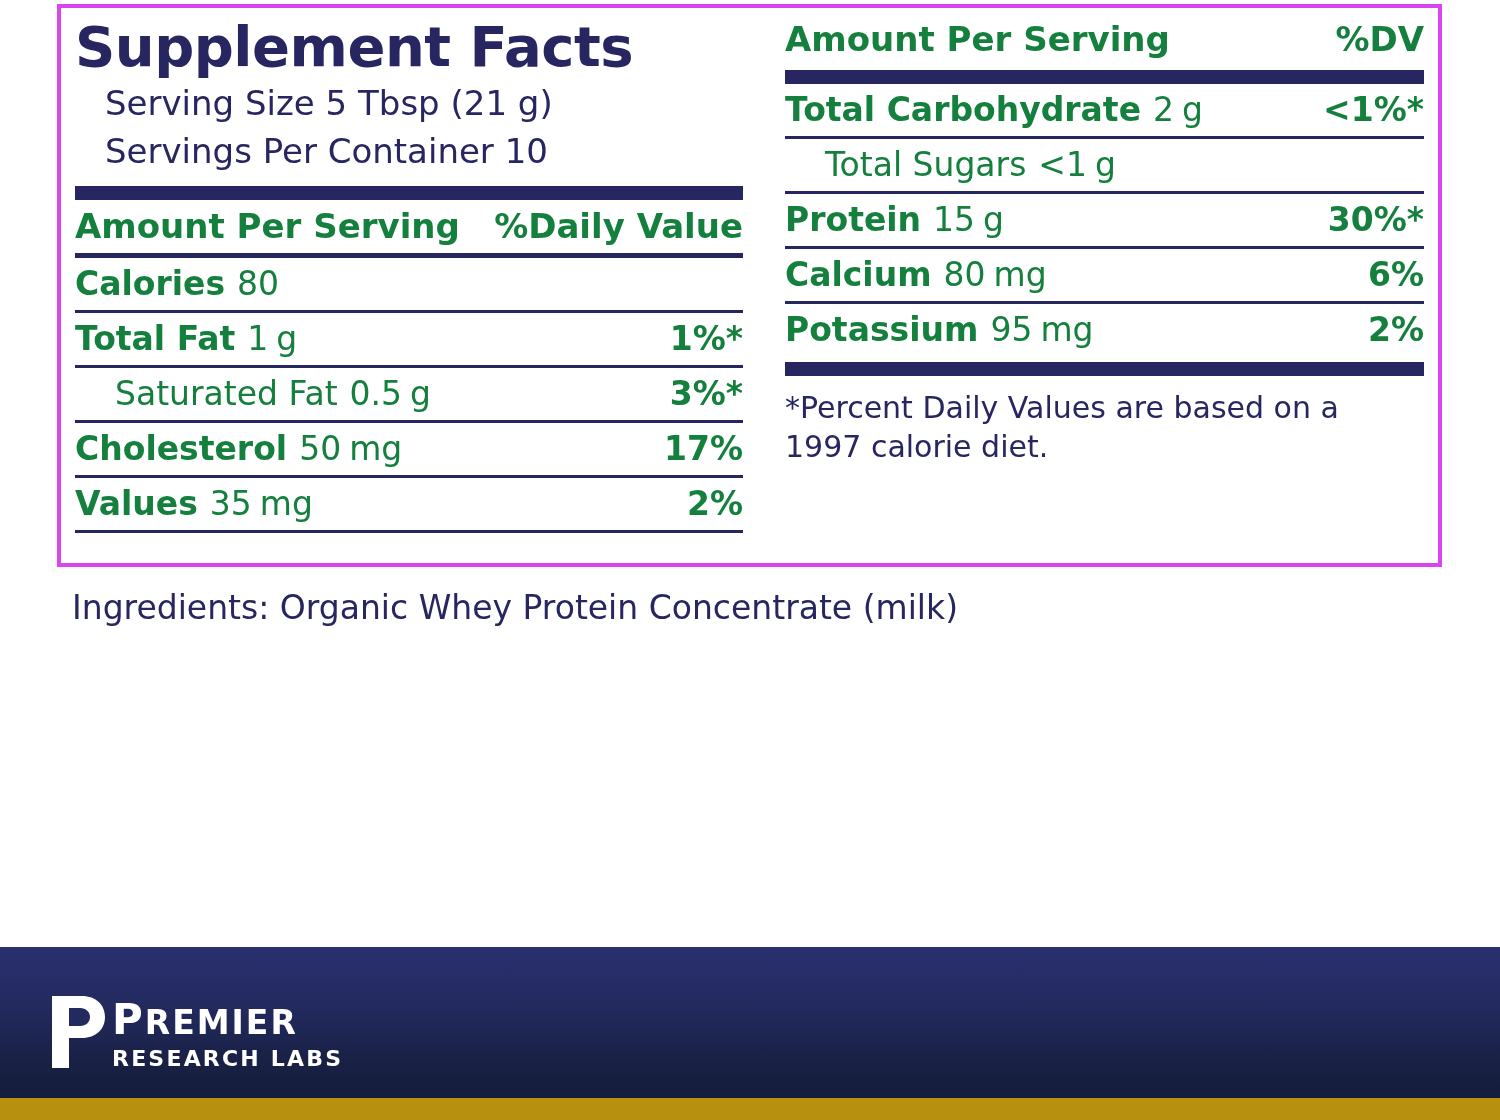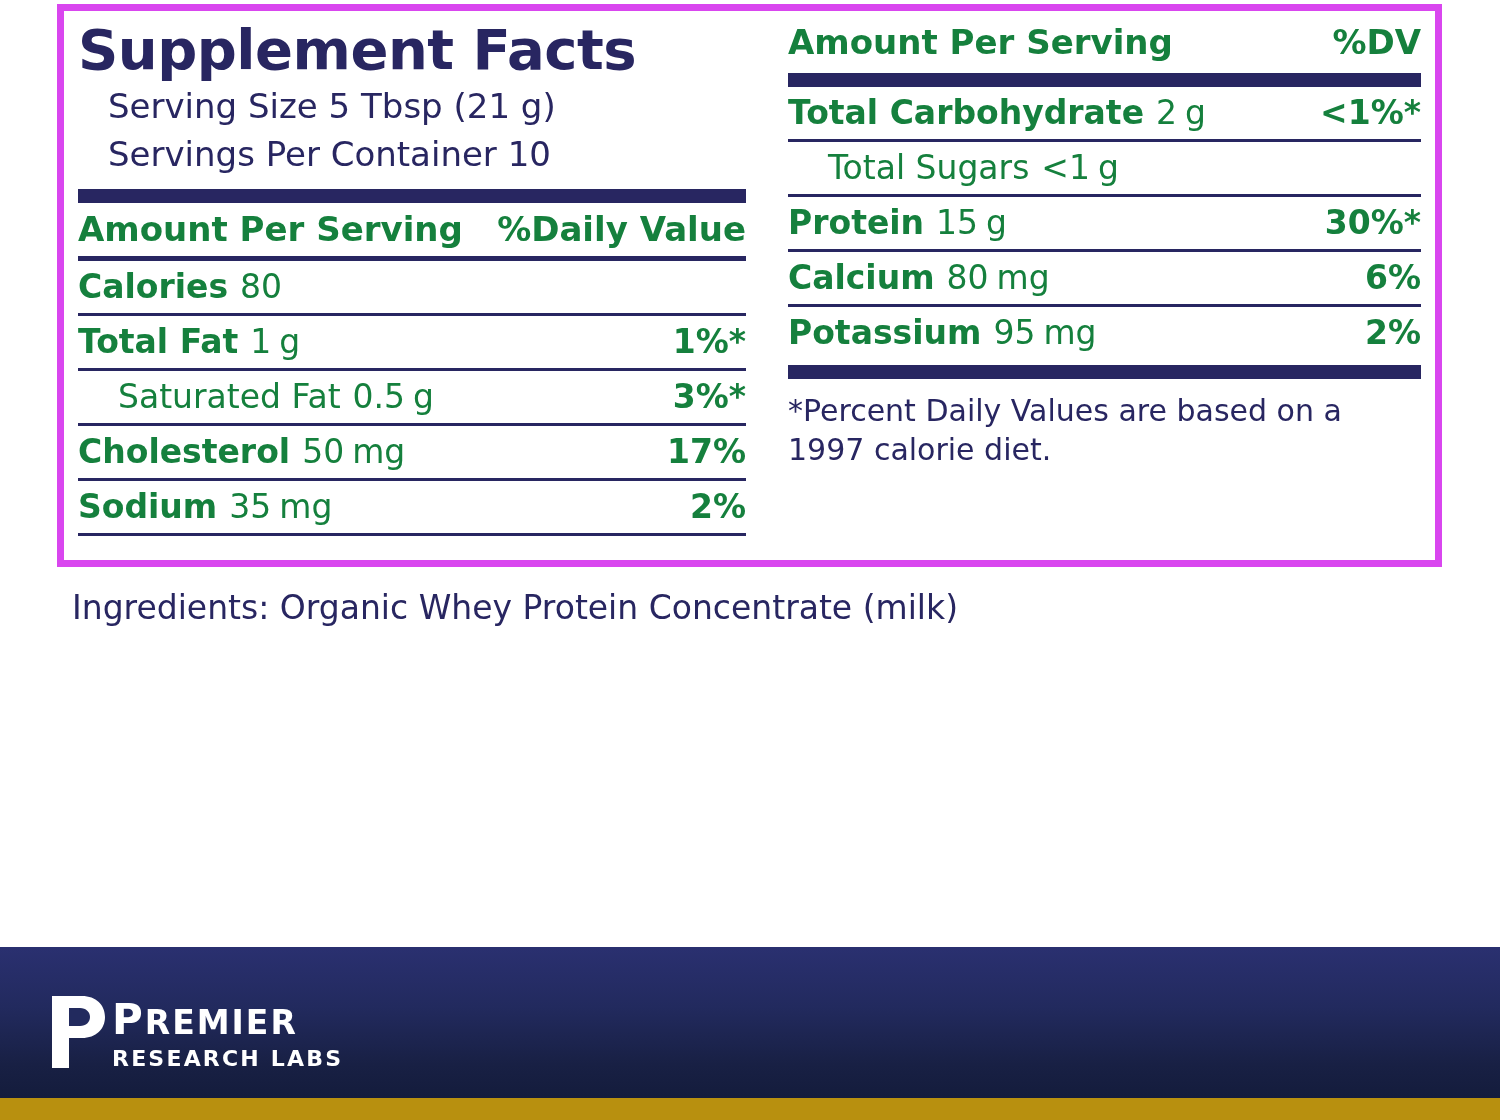--- a/index.html
+++ b/index.html
@@ -16,21 +16,21 @@
   }
 
   
   #sf-panel {
     position: absolute;
     left: 57px;
     top: 4px;
     width: 1385px;
     height: 563px;
     box-sizing: border-box;
-    border: 7px solid #d946ef;
+    border: 4px solid #d946ef;
     background: #ffffff;
   }
   #sf-cols {
     display: flex;
     width: 100%;
     height: 100%;
     box-sizing: border-box;
     padding: 10px 14px 0 14px;
   }
   .sf-col {
@@ -203,21 +203,21 @@
           <span>Cholesterol</span>
           <span class="sf-amt">50</span>
           <span class="sf-unit">mg</span>
         </span>
         <span class="dv">17%</span>
       </div>
       <div class="rule-thin"></div>
 
       <div class="sf-row bold">
         <span class="left">
-          <span>Sodium</span>
+          <span>Values</span>
           <span class="sf-amt">35</span>
           <span class="sf-unit">mg</span>
         </span>
         <span class="dv">2%</span>
       </div>
       <div class="rule-thin"></div>
 
     </div>
 
     <div class="sf-col" id="sf-col-spacer"></div>

